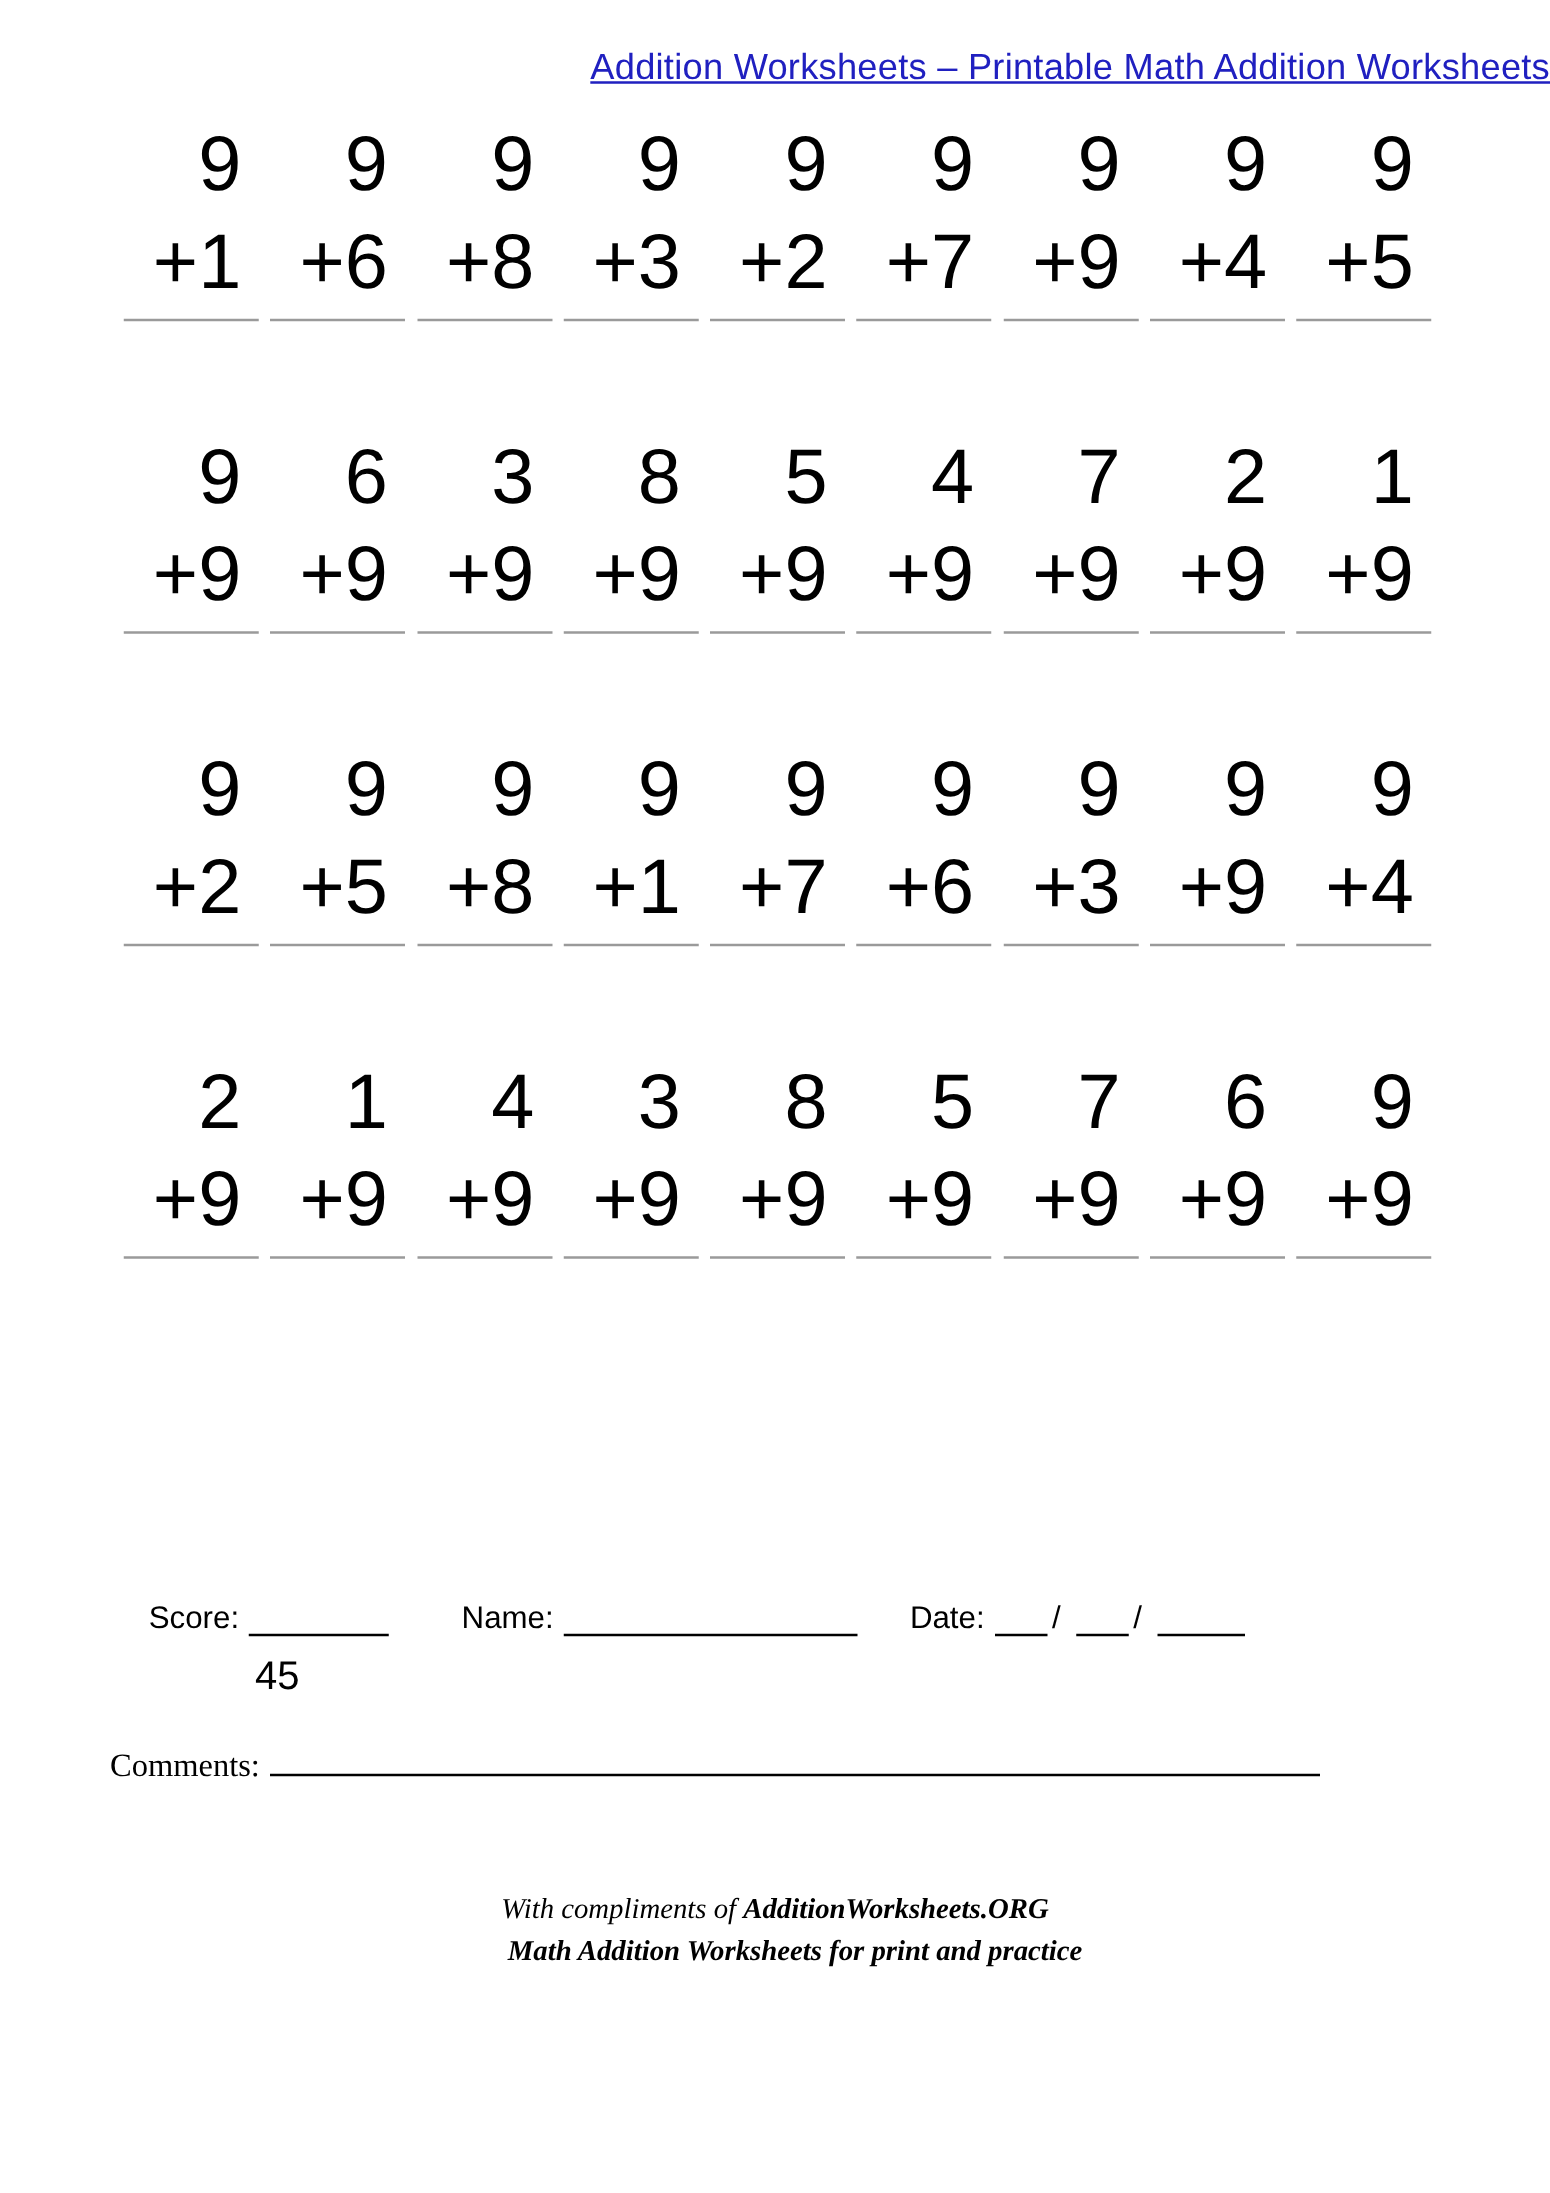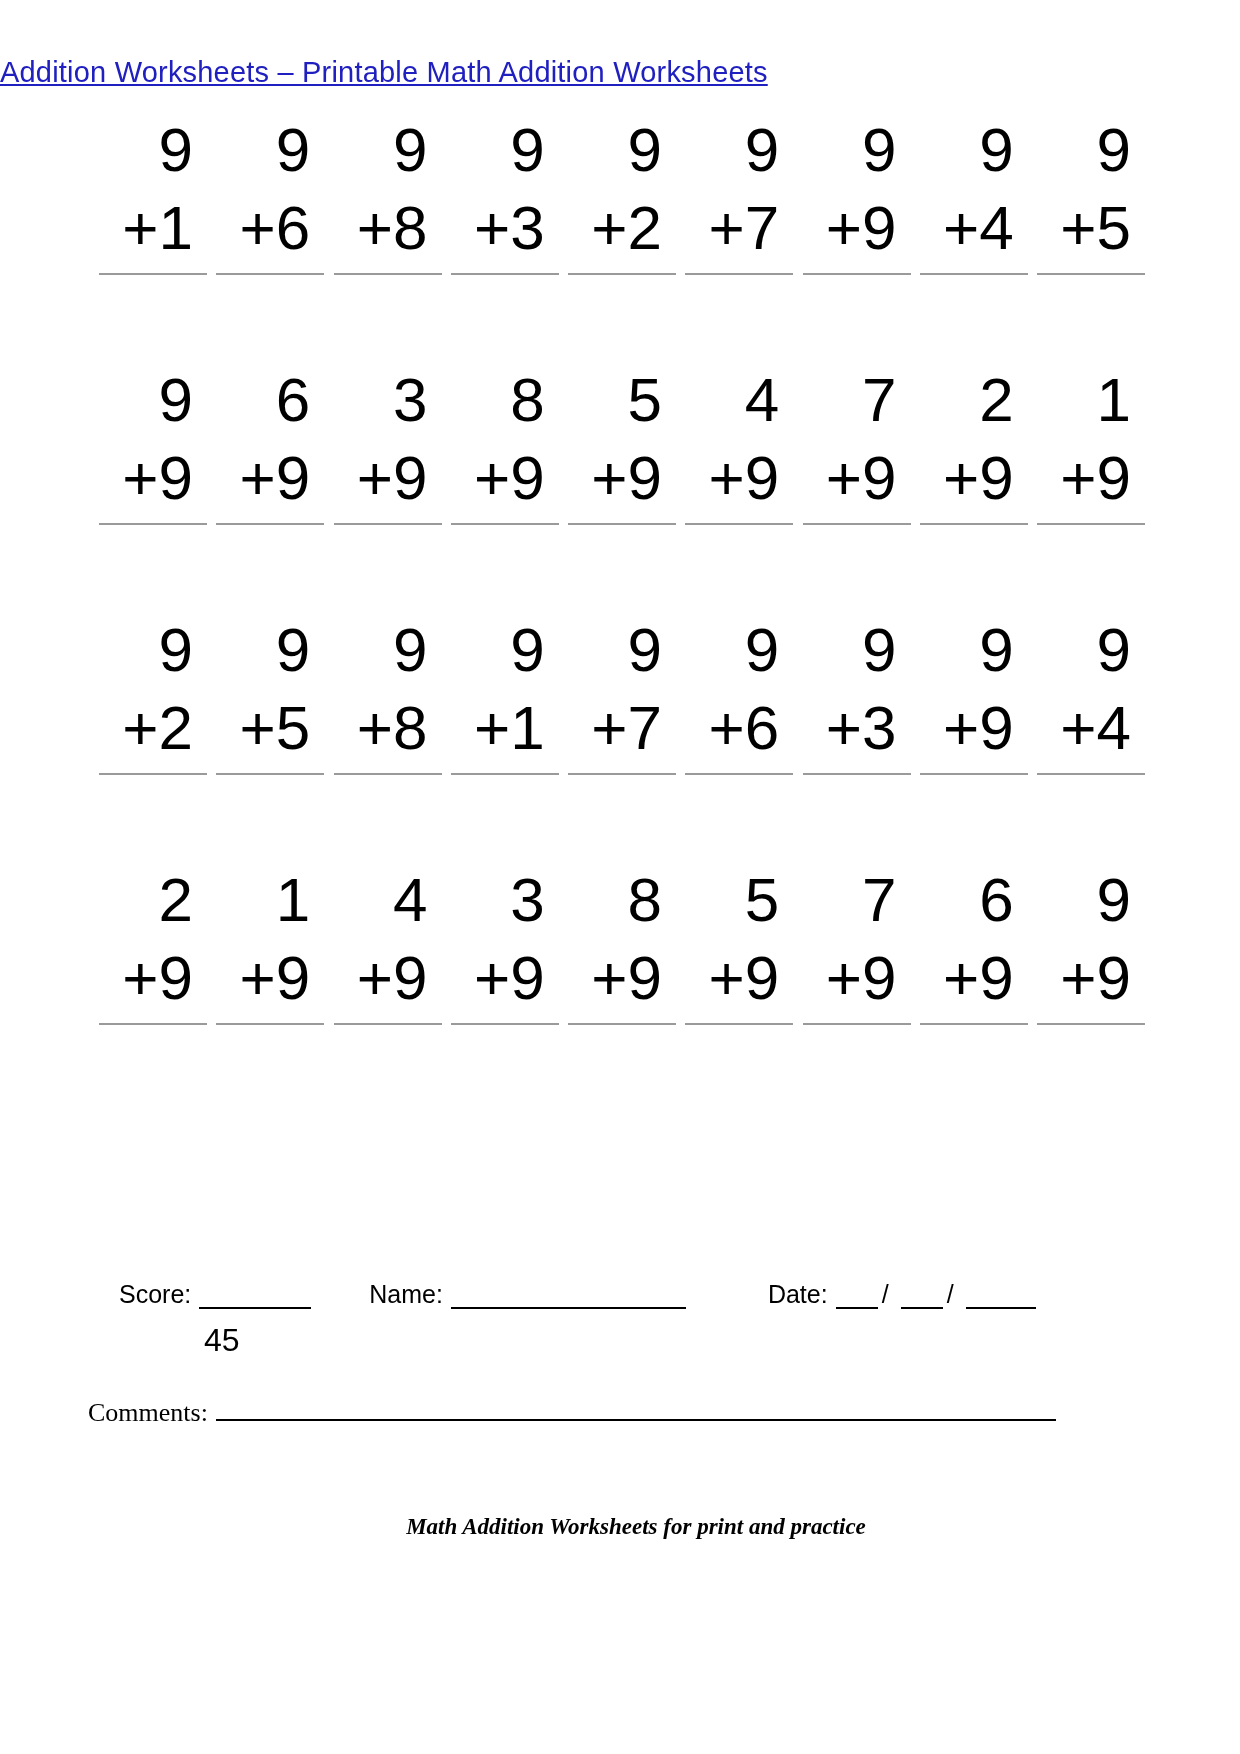--- a/index.html
+++ b/index.html
@@ -11,22 +11,22 @@
     width: 1240px;
     height: 1754px;
     position: relative;
     font-family: "Liberation Sans", sans-serif;
     color: #000000;
     overflow: hidden;
   }
 
   
   .header {
-    text-align: left;
-    padding-top: 56px;
+    text-align: right;
+    padding-top: 38px;
   }
   .header .line1 {
     color: #2020c0;
     font-size: 29px;
     text-decoration: underline;
     letter-spacing: 0.2px;
   }
   .header .line2 {
     color: #2020c0;
     font-size: 26px;
@@ -88,21 +88,21 @@
     height: 20px;
   }
   .blank.score   { width: 112px; }
   .blank.name    { width: 235px; }
   .blank.d1      { width: 42px; }
   .blank.d2      { width: 42px; }
   .blank.d3      { width: 70px; }
   .slash { padding: 0 4px; }
 
   .gap-name { margin-left: 58px; }
-  .gap-date { margin-left: 82px; }
+  .gap-date { margin-left: 42px; }
 
   .score-value {
     position: absolute;
     left: 204px;
     top: 42px;
     font-size: 32px;
   }
 
   .comments-row {
     position: absolute;
@@ -350,14 +350,17 @@
 
   <div class="score-value">45</div>
 
   <div class="comments-row">
     <span class="field-label">Comments:</span>
     <span class="blank comments"></span>
   </div>
 </div>
 
 <div class="credits">
+  <div class="c1">
+    <span>With compliments of </span><span class="brand">AdditionWorksheets.ORG</span>
+  </div>
   <div class="c2">Math Addition Worksheets for print and practice</div>
 </div>
 
 </body></html>

